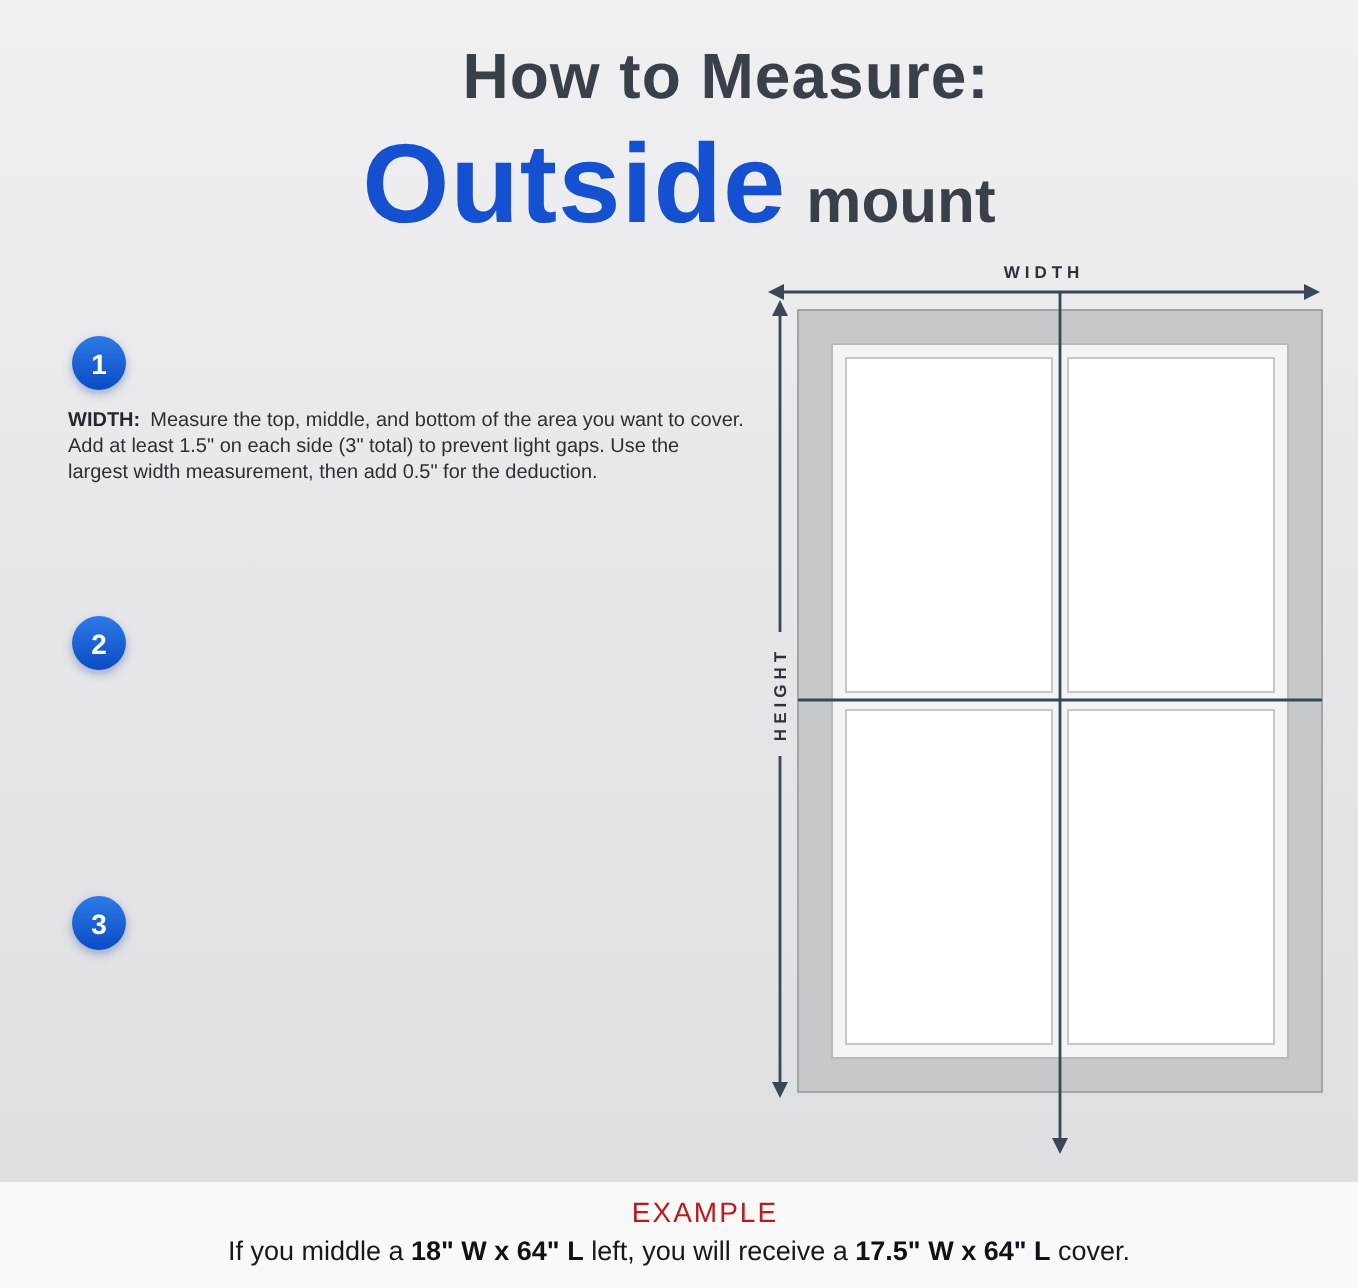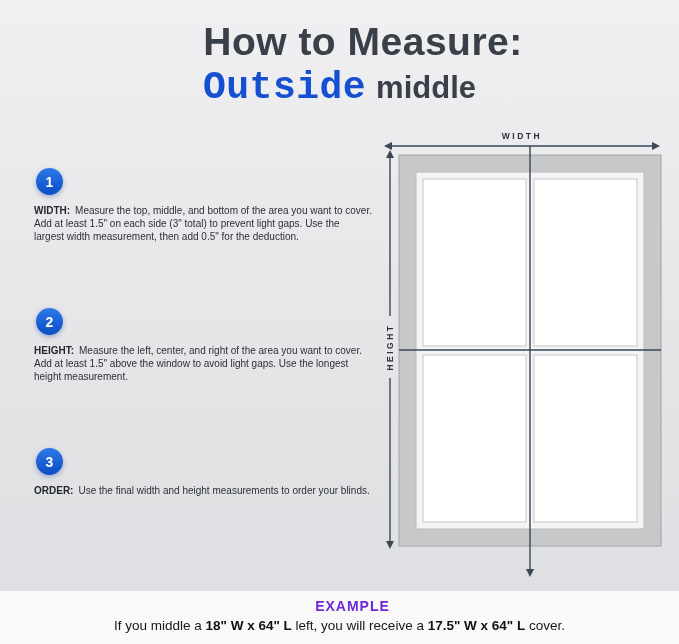--- a/index.html
+++ b/index.html
@@ -3,23 +3,23 @@
 <meta charset="utf-8">
 <style>
   html,body{margin:0;padding:0;}
   .canvas{
     position:relative;width:679px;height:644px;overflow:hidden;
     font-family:"Liberation Sans",sans-serif;
     background:linear-gradient(180deg,#f0f0f2 0%,#e7e7e9 45%,#dddee1 100%);
   }
   
   .title{position:absolute;top:20px;left:0;width:100%;text-align:center;}
-  .title-line1{font-size:39px;font-weight:700;color:#3a4049;letter-spacing:.5px;margin-left:47px;}
+  .title-line1{font-size:32px;font-weight:700;color:#3a4049;letter-spacing:.5px;margin-left:47px;}
   .title-line2{margin-top:2px;}
-  .title-accent{font-size:38px;font-weight:800;color:#1450cf;letter-spacing:.5px;font-family:Liberation Mono, monospace;}
+  .title-accent{font-size:56px;font-weight:800;color:#1450cf;letter-spacing:.5px;}
   .title-rest{font-size:31px;font-weight:600;color:#3a4049;margin-left:10px;}
   
   .step{position:absolute;left:34px;width:338px;}
   .step-1{top:168px;}
   .step-2{top:308px;}
   .step-3{top:448px;}
   .badge{
     width:27px;height:27px;border-radius:50%;
     background:linear-gradient(180deg,#2e79e6,#0a4cc6);
     color:#ffffff;font-weight:700;font-size:14px;
@@ -30,49 +30,47 @@
   .step-text{font-size:10px;line-height:1.32;color:#2b3036;margin:0;}
   .step-label{font-weight:700;color:#23282e;margin-right:5px;}
   
   .diagram{position:absolute;left:376px;top:128px;}
   .diagram text{font-family:"Liberation Sans",sans-serif;}
   
   .example{
     position:absolute;left:0;top:591px;width:100%;height:53px;
     background:#f9f9fa;text-align:center;
   }
-  .example-heading{margin-top:7px;font-size:14px;font-weight:700;color:#6d28d9;letter-spacing:1px;padding-left:26px;}
+  .example-heading{margin-top:7px;font-size:14px;font-weight:400;color:#b91c1c;letter-spacing:1px;padding-left:26px;}
   .example-text{margin-top:4px;font-size:13.5px;color:#15181c;}
   .example-text b{font-weight:700;color:#0e1115;}
 </style>
 </head>
 <body>
 
 <div class="canvas">
 
   <div class="title">
     <div class="title-line1">How to Measure:</div>
     <div class="title-line2">
-      <span class="title-accent">Outside</span><span class="title-rest">middle</span>
+      <span class="title-accent">Outside</span><span class="title-rest">mount</span>
     </div>
   </div>
 
   <div class="step step-1">
     <div class="badge">1</div>
     <p class="step-text"><span class="step-label">WIDTH:</span><span>Measure the top, middle, and bottom of the area you want to cover. Add at least 1.5" on each side (3" total) to prevent light gaps. Use the largest width measurement, then add 0.5" for the deduction.</span></p>
   </div>
 
   <div class="step step-2">
     <div class="badge">2</div>
-    <p class="step-text"><span class="step-label">HEIGHT:</span><span>Measure the left, center, and right of the area you want to cover. Add at least 1.5" above the window to avoid light gaps. Use the longest height measurement.</span></p>
   </div>
 
   <div class="step step-3">
     <div class="badge">3</div>
-    <p class="step-text"><span class="step-label">ORDER:</span><span>Use the final width and height measurements to order your blinds.</span></p>
   </div>
 
   <svg class="diagram" width="292" height="455" viewBox="0 0 292 455">
 
     <rect x="23" y="27" width="262" height="391" fill="#c7c8ca" stroke="#a3a4a7" stroke-width="1"></rect>
     <rect x="40" y="44" width="228" height="357" fill="#f4f4f5" stroke="#b9babc" stroke-width="1"></rect>
 
     <rect x="47" y="51" width="103" height="167" fill="#ffffff" stroke="#c6c7c9" stroke-width="1"></rect>
     <rect x="158" y="51" width="103" height="167" fill="#ffffff" stroke="#c6c7c9" stroke-width="1"></rect>
     <rect x="47" y="227" width="103" height="167" fill="#ffffff" stroke="#c6c7c9" stroke-width="1"></rect>

